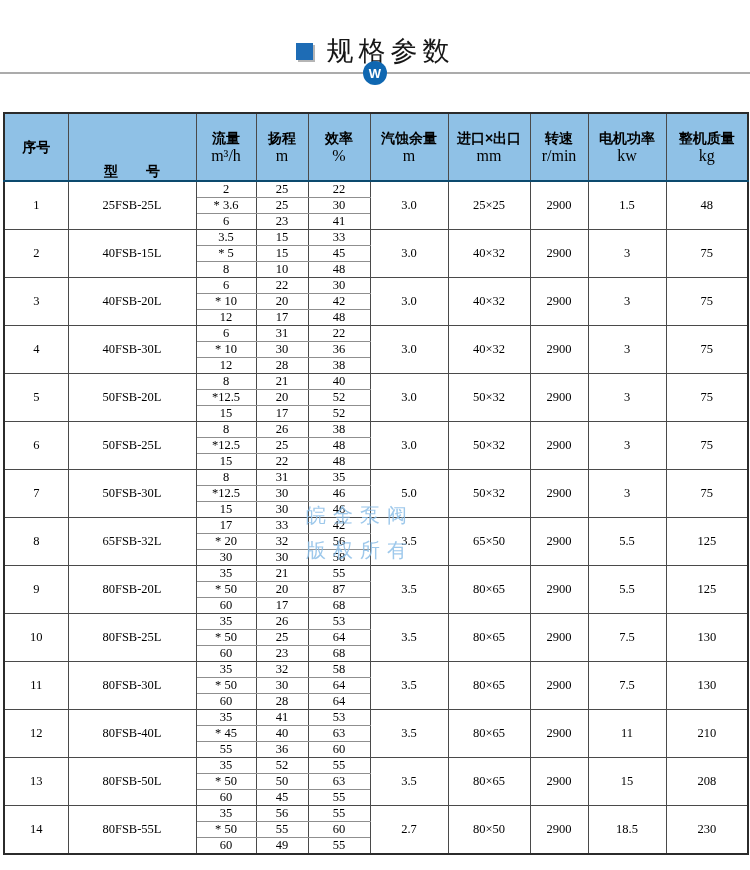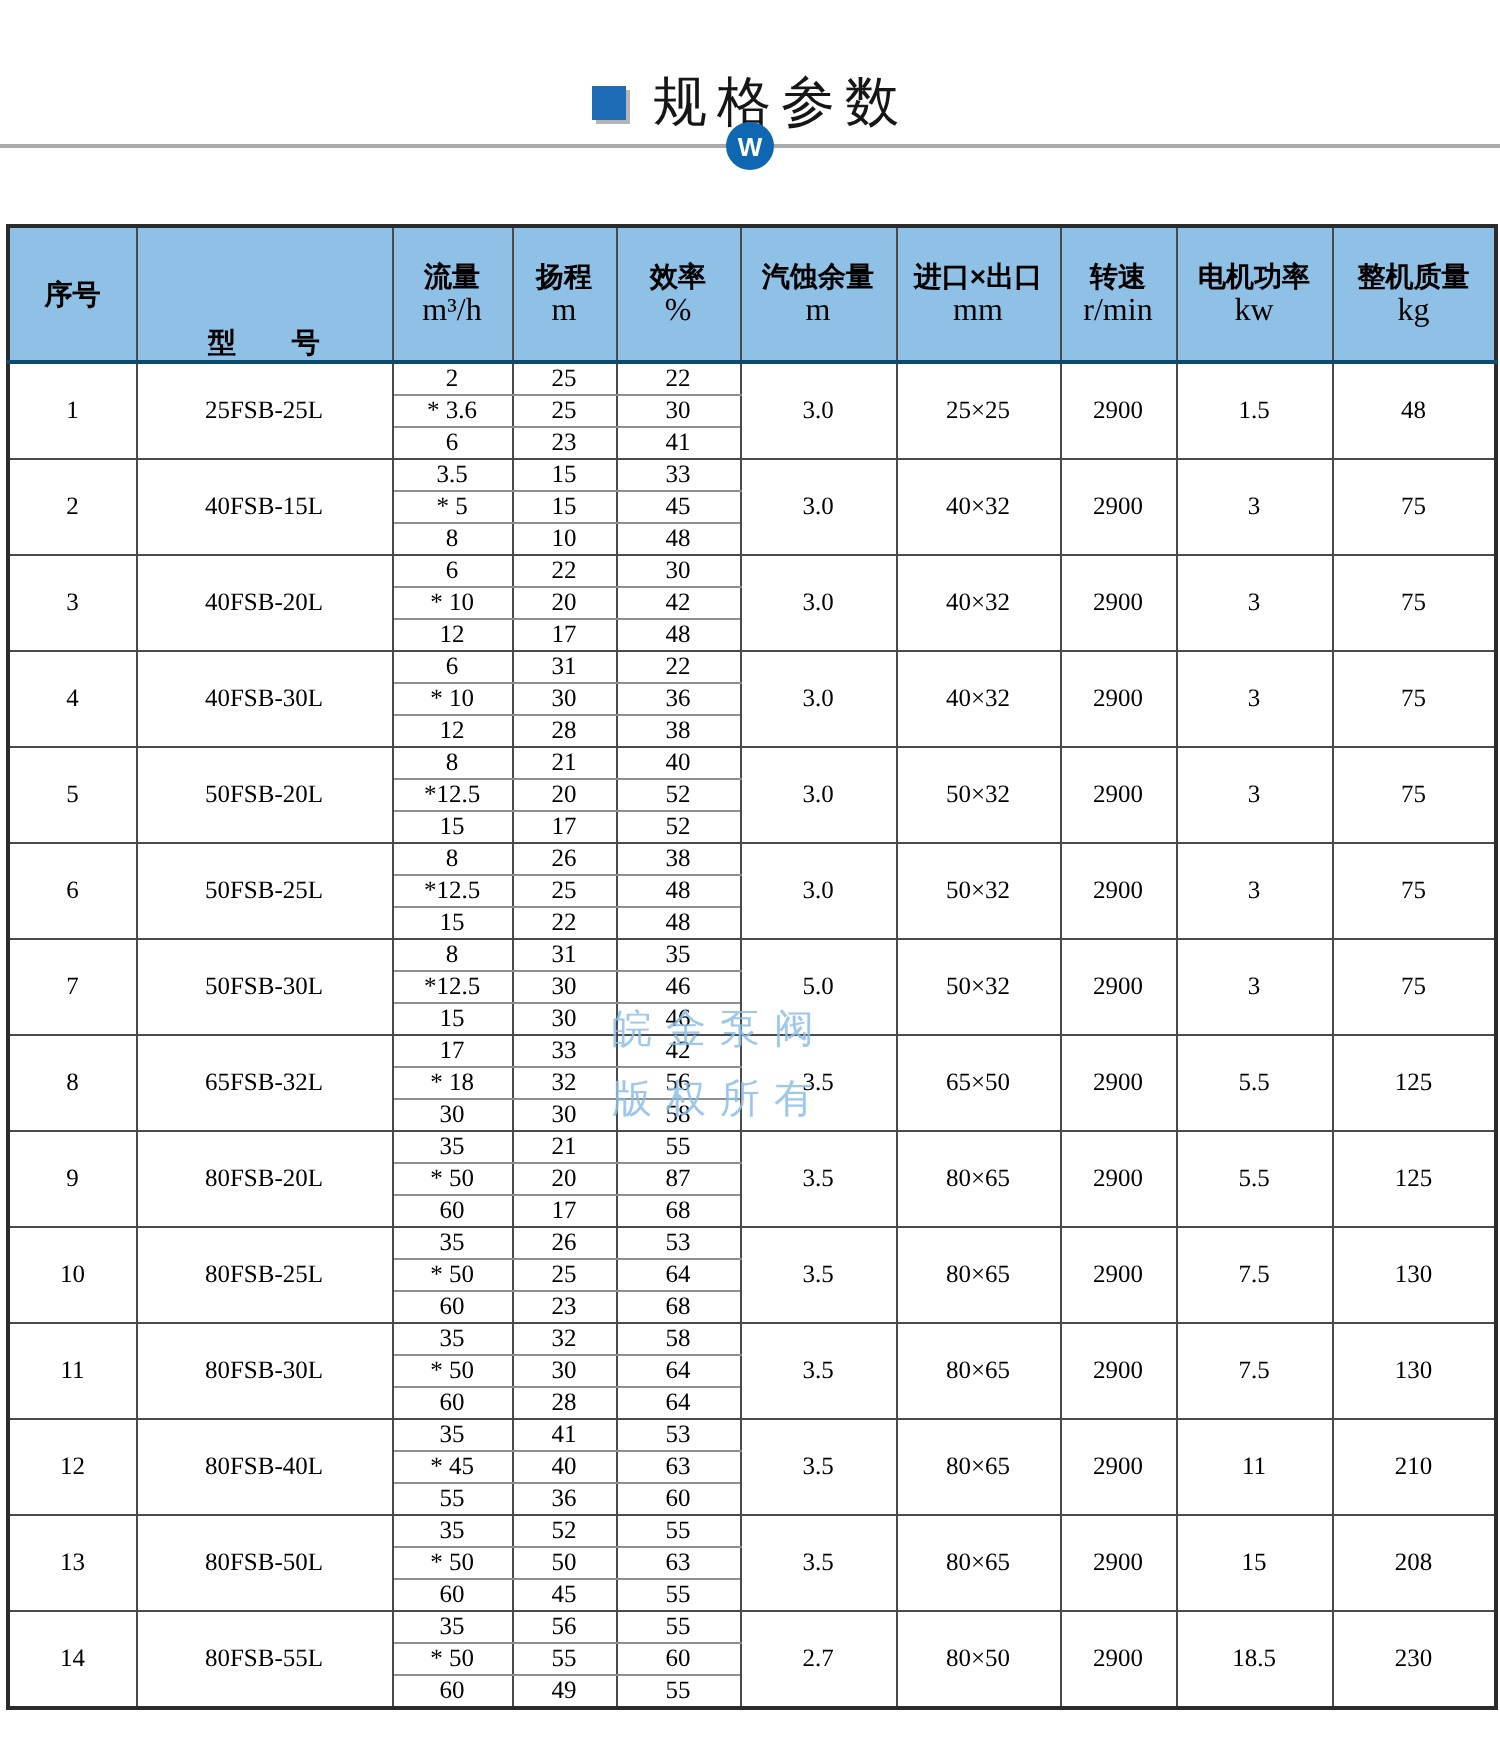--- a/index.html
+++ b/index.html
@@ -331,21 +331,21 @@
           <td class="p">17</td>
           <td class="p">33</td>
           <td class="p eff">42</td>
           <td rowspan="3">3.5</td>
           <td rowspan="3">65×50</td>
           <td rowspan="3">2900</td>
           <td rowspan="3">5.5</td>
           <td rowspan="3">125</td>
         </tr>
         <tr class="s2">
-          <td class="p">* 18</td>
+          <td class="p">* 20</td>
           <td class="p">32</td>
           <td class="p eff">56</td>
         </tr>
         <tr class="s3">
           <td class="p">30</td>
           <td class="p">30</td>
           <td class="p eff">58</td>
         </tr>
         <tr class="s1">
           <td rowspan="3">9</td>

